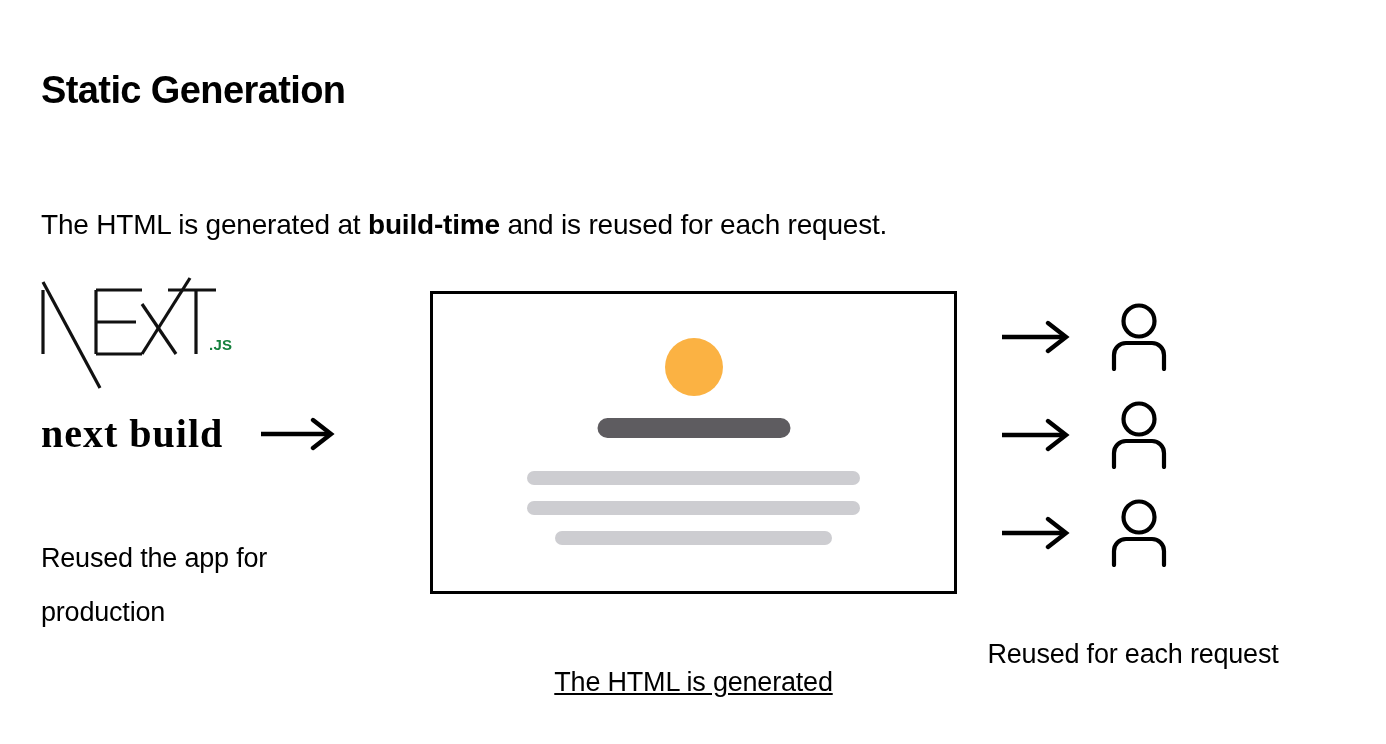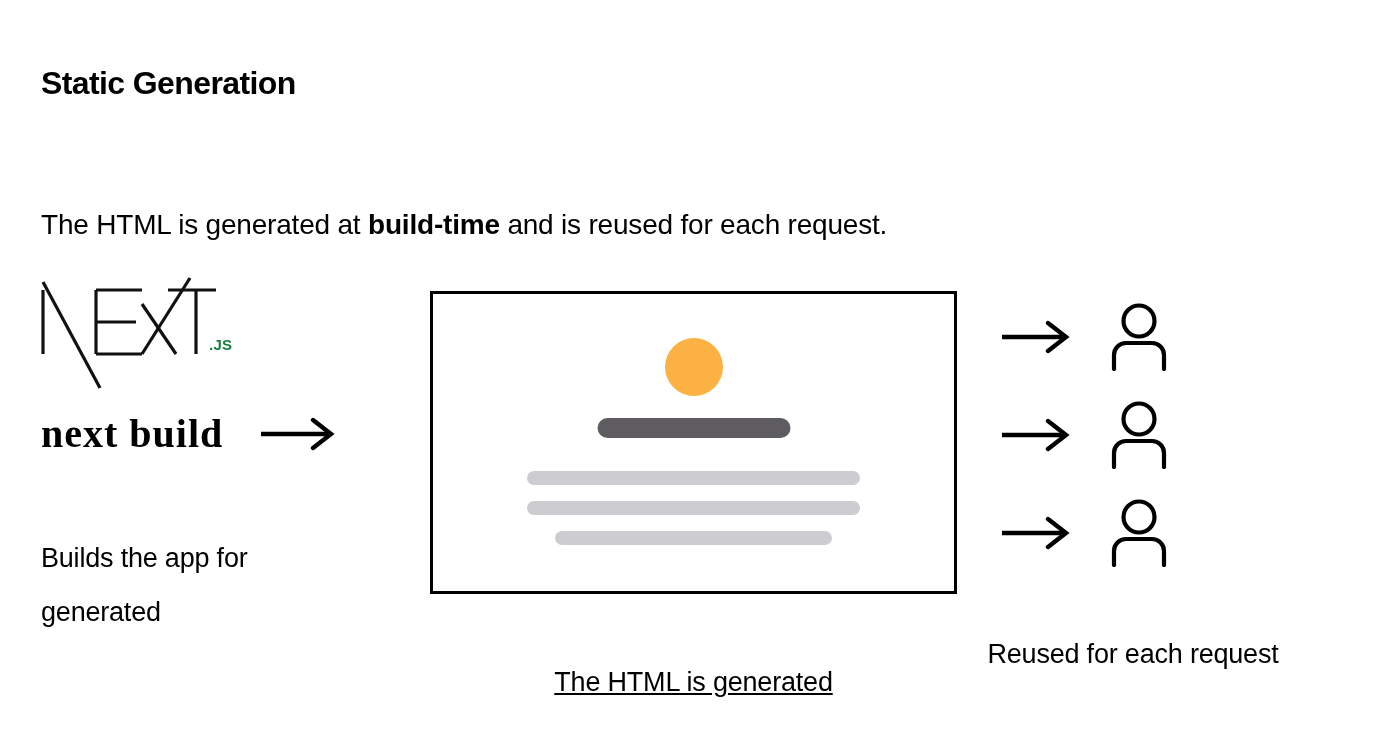--- a/index.html
+++ b/index.html
@@ -15,21 +15,21 @@
     font-family: "Liberation Sans", sans-serif;
     color: #000000;
     -webkit-font-smoothing: antialiased;
   }
 
   
   .page-title {
     position: absolute;
     left: 41px;
     top: 45px;
-    font-size: 32px;
+    font-size: 38px;
     font-weight: 700;
     letter-spacing: -0.6px;
     line-height: 1.1;
     white-space: nowrap;
   }
 
   .subtitle {
     position: absolute;
     left: 41px;
     top: 166px;
@@ -210,21 +210,21 @@
 </div>
 
 <div class="cmd-row">
   <span class="cmd-text">next build</span>
   <svg class="cmd-arrow" width="78" height="34" viewBox="0 0 78 34" fill="none">
     <path d="M2 17 H 70" stroke="#000000" stroke-width="4.4" stroke-linecap="butt"></path>
     <path d="M54 3 L 72 17 L 54 31" stroke="#000000" stroke-width="4.4" stroke-linecap="round" stroke-linejoin="miter" fill="none"></path>
   </svg>
 </div>
 
-<p class="left-caption">Builds the app for generated</p>
+<p class="left-caption">Reused the app for production</p>
 
 <div class="mockup">
   <div class="mockup-circle"></div>
   <div class="mockup-headline"></div>
   <div class="mockup-lines">
     <div class="mockup-line" style="width:64%"></div>
     <div class="mockup-line" style="width:64%"></div>
     <div class="mockup-line" style="width:53%"></div>
   </div>
 </div>

